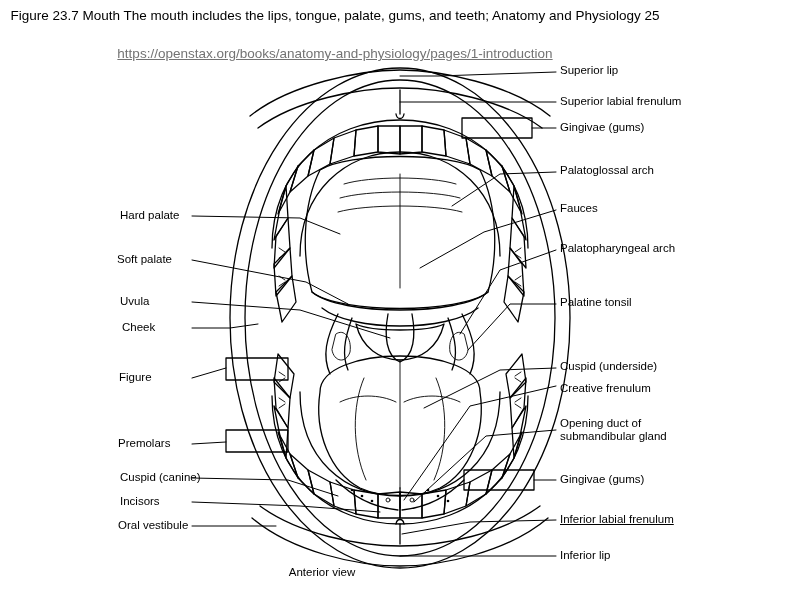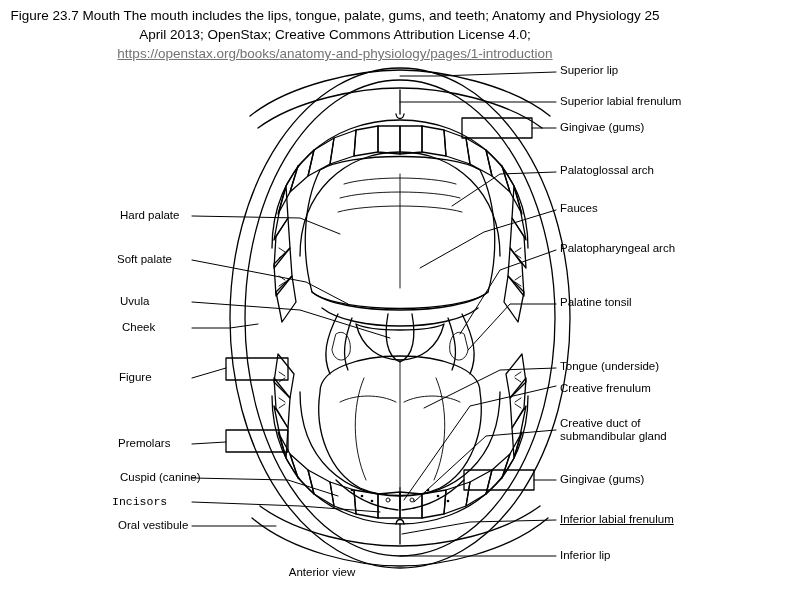--- a/index.html
+++ b/index.html
@@ -60,21 +60,21 @@
     text-align: center;
     font-size: 11.5px;
     color: #000000;
   }
 </style>
 </head>
 <body>
 
 <div id="caption">
   <span>Figure 23.7 Mouth The mouth includes the lips, tongue, palate, gums, and teeth; Anatomy and Physiology 25</span><br>
-  <span>April 2013; OpenStax; Creative Commons Attribution License 4.0;</span><br>
+  <br>
   <span class="link">https://openstax.org/books/anatomy-and-physiology/pages/1-introduction</span>
 </div>
 
 <div id="figure">
 
   <svg width="800" height="544" viewBox="0 0 800 544">
     <g fill="none" stroke="#000000" stroke-width="1.3" stroke-linejoin="round" stroke-linecap="round">
 
       <ellipse cx="400" cy="262" rx="170" ry="250"></ellipse>
       <ellipse cx="400" cy="262" rx="155" ry="238"></ellipse>
@@ -223,33 +223,33 @@
     </g>
   </svg>
 
   <div class="lbl right" style="left:560px; top:8px;">Superior lip</div>
   <div class="lbl right" style="left:560px; top:39px;">Superior labial frenulum</div>
   <div class="lbl right" style="left:560px; top:65px;">Gingivae (gums)</div>
   <div class="lbl right" style="left:560px; top:108px;">Palatoglossal arch</div>
   <div class="lbl right" style="left:560px; top:146px;">Fauces</div>
   <div class="lbl right" style="left:560px; top:186px;">Palatopharyngeal arch</div>
   <div class="lbl right" style="left:560px; top:240px;">Palatine tonsil</div>
-  <div class="lbl right" style="left:560px; top:304px;">Tongue (underside)</div>
+  <div class="lbl right" style="left:560px; top:304px;">Cuspid (underside)</div>
   <div class="lbl right" style="left:560px; top:326px;">Creative frenulum</div>
-  <div class="lbl right" style="left:560px; top:361px;">Creative duct of
+  <div class="lbl right" style="left:560px; top:361px;">Opening duct of
 submandibular gland</div>
   <div class="lbl right" style="left:560px; top:417px;">Gingivae (gums)</div>
   <div class="lbl right" style="left:560px; top:457px;text-decoration:underline;">Inferior labial frenulum</div>
   <div class="lbl right" style="left:560px; top:493px;">Inferior lip</div>
 
   <div class="lbl left" style="left:120px; top:153px;">Hard palate</div>
   <div class="lbl left" style="left:117px; top:197px;">Soft palate</div>
   <div class="lbl left" style="left:120px; top:239px;">Uvula</div>
   <div class="lbl left" style="left:122px; top:265px;">Cheek</div>
   <div class="lbl left" style="left:119px; top:315px;">Figure</div>
   <div class="lbl left" style="left:118px; top:381px;">Premolars</div>
   <div class="lbl left" style="left:120px; top:415px;">Cuspid (canine)</div>
-  <div class="lbl left" style="left:112px; top:439px;font-family:Liberation Mono, monospace;">Incisors</div>
+  <div class="lbl left" style="left:120px; top:439px;">Incisors</div>
   <div class="lbl left" style="left:118px; top:463px;">Oral vestibule</div>
 
 </div>
 
 <div id="anterior">Anterior view</div>
 
 </body></html>

